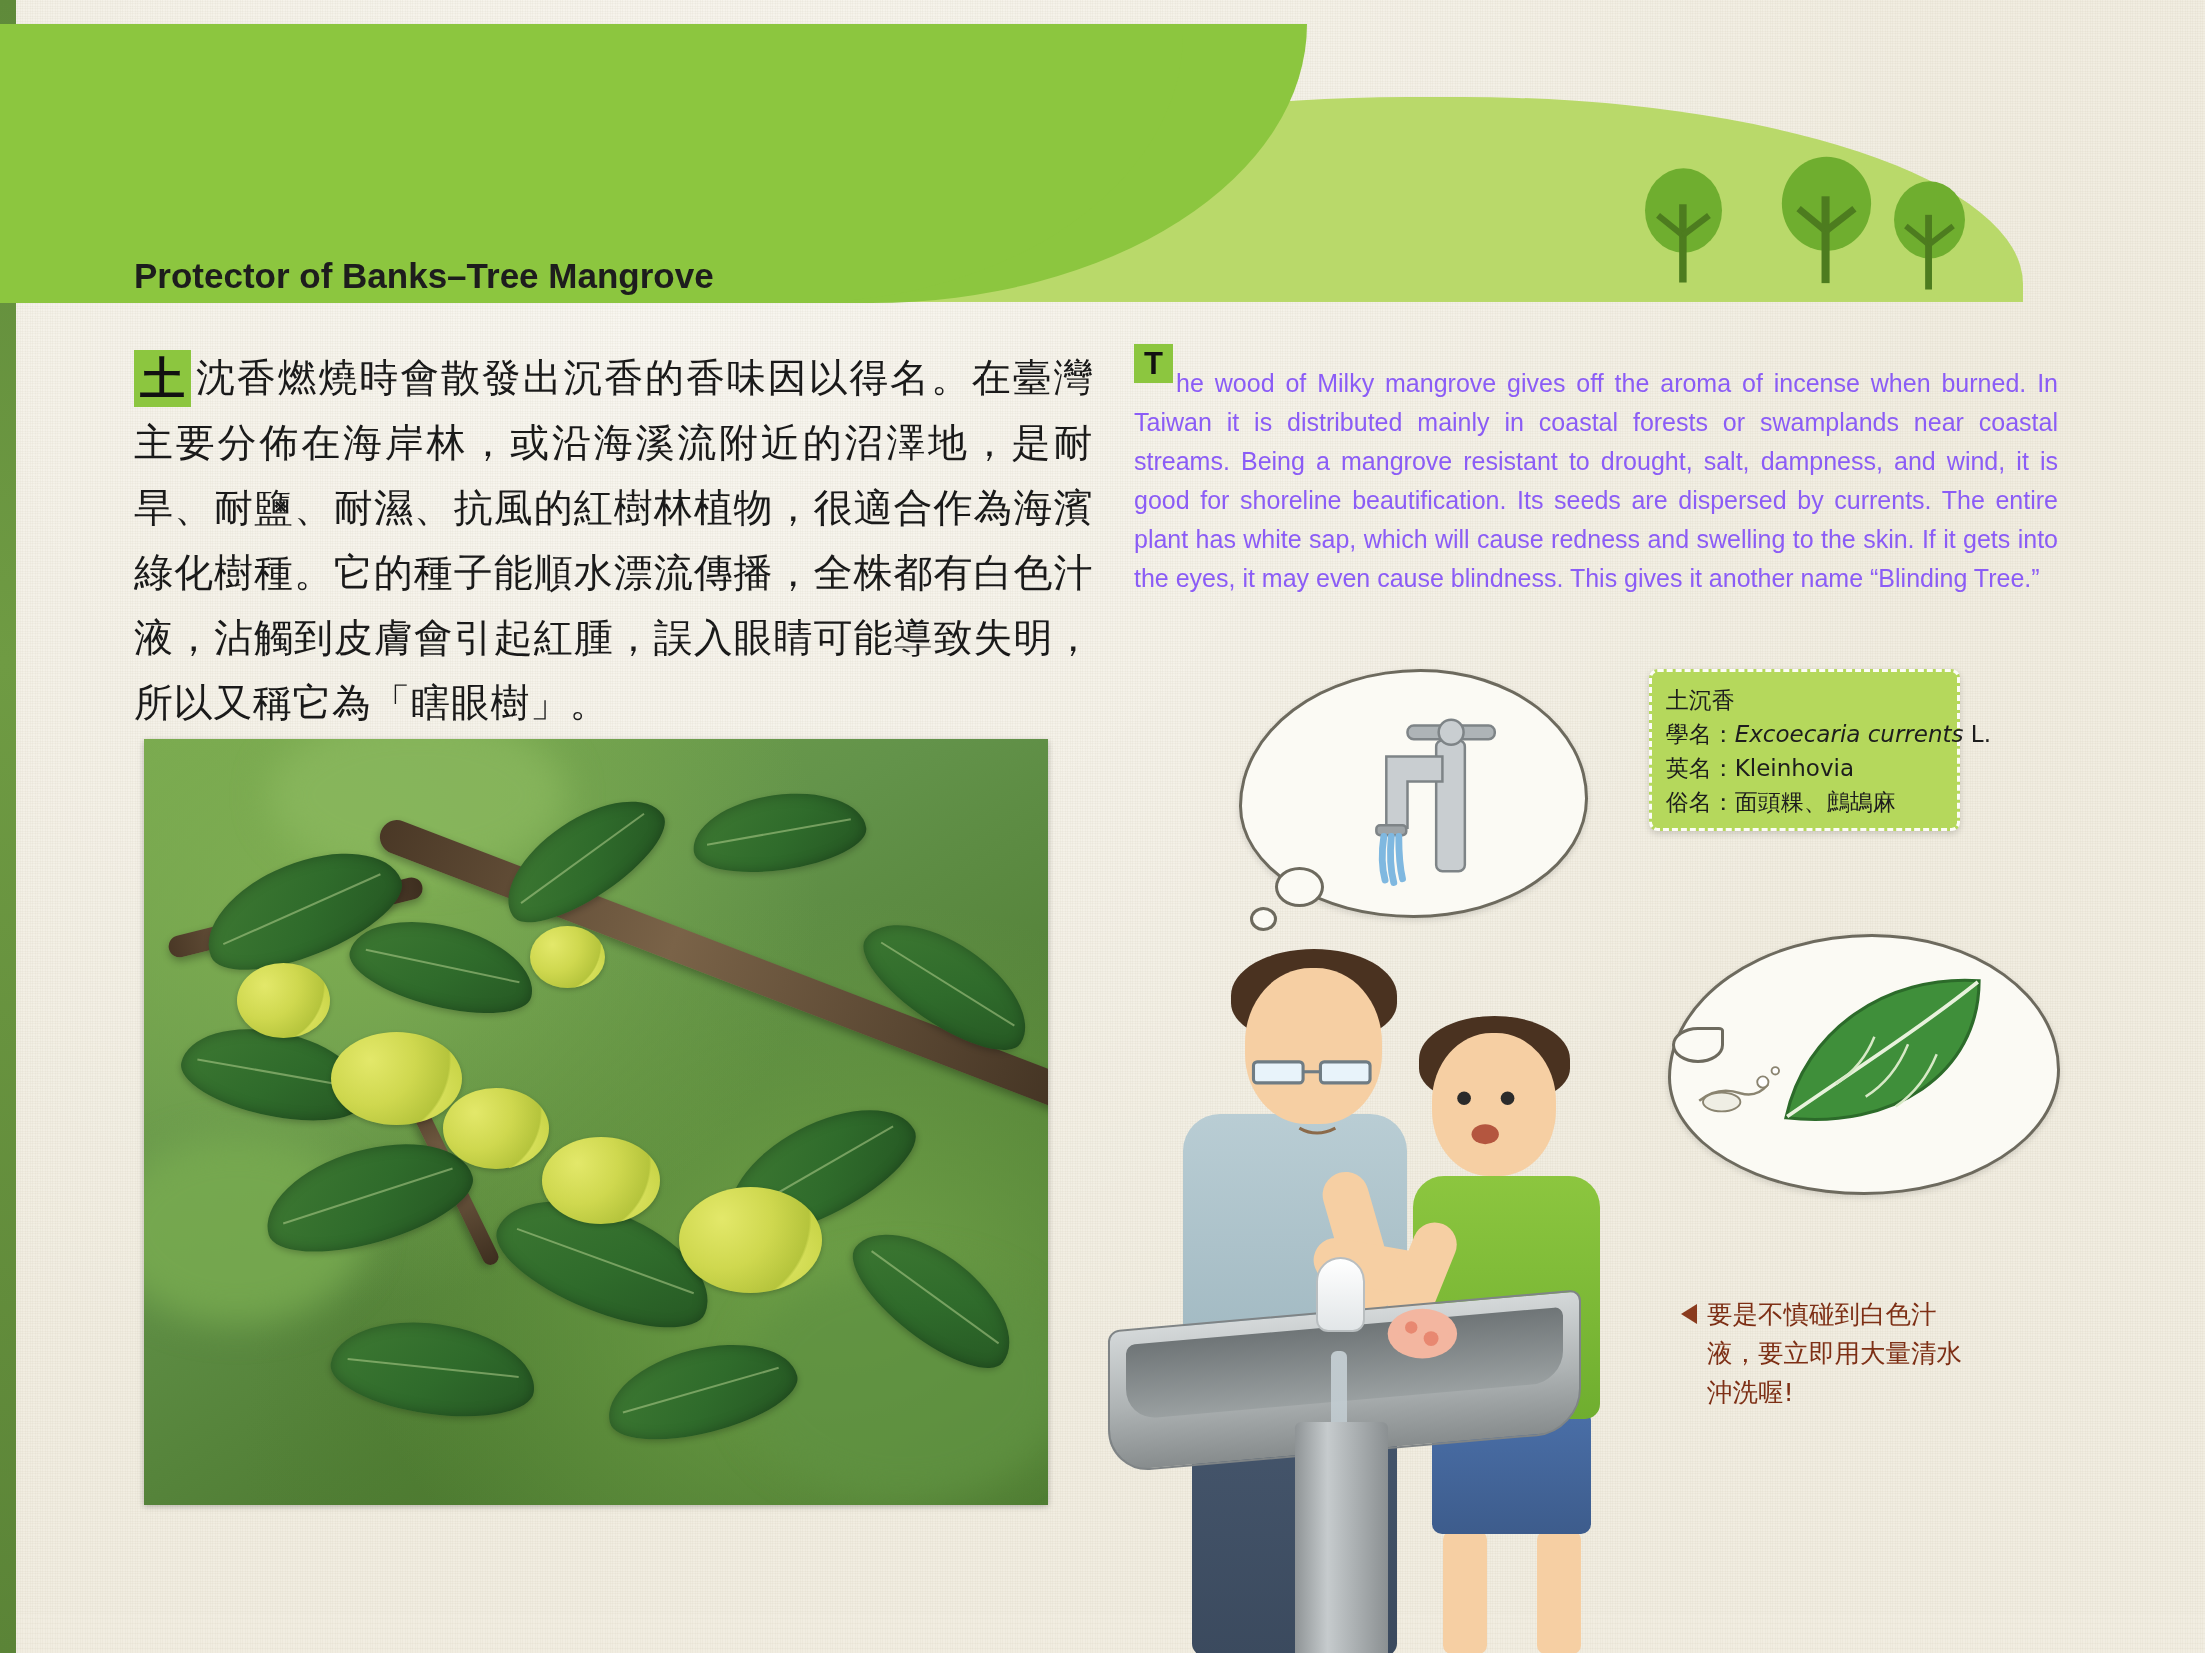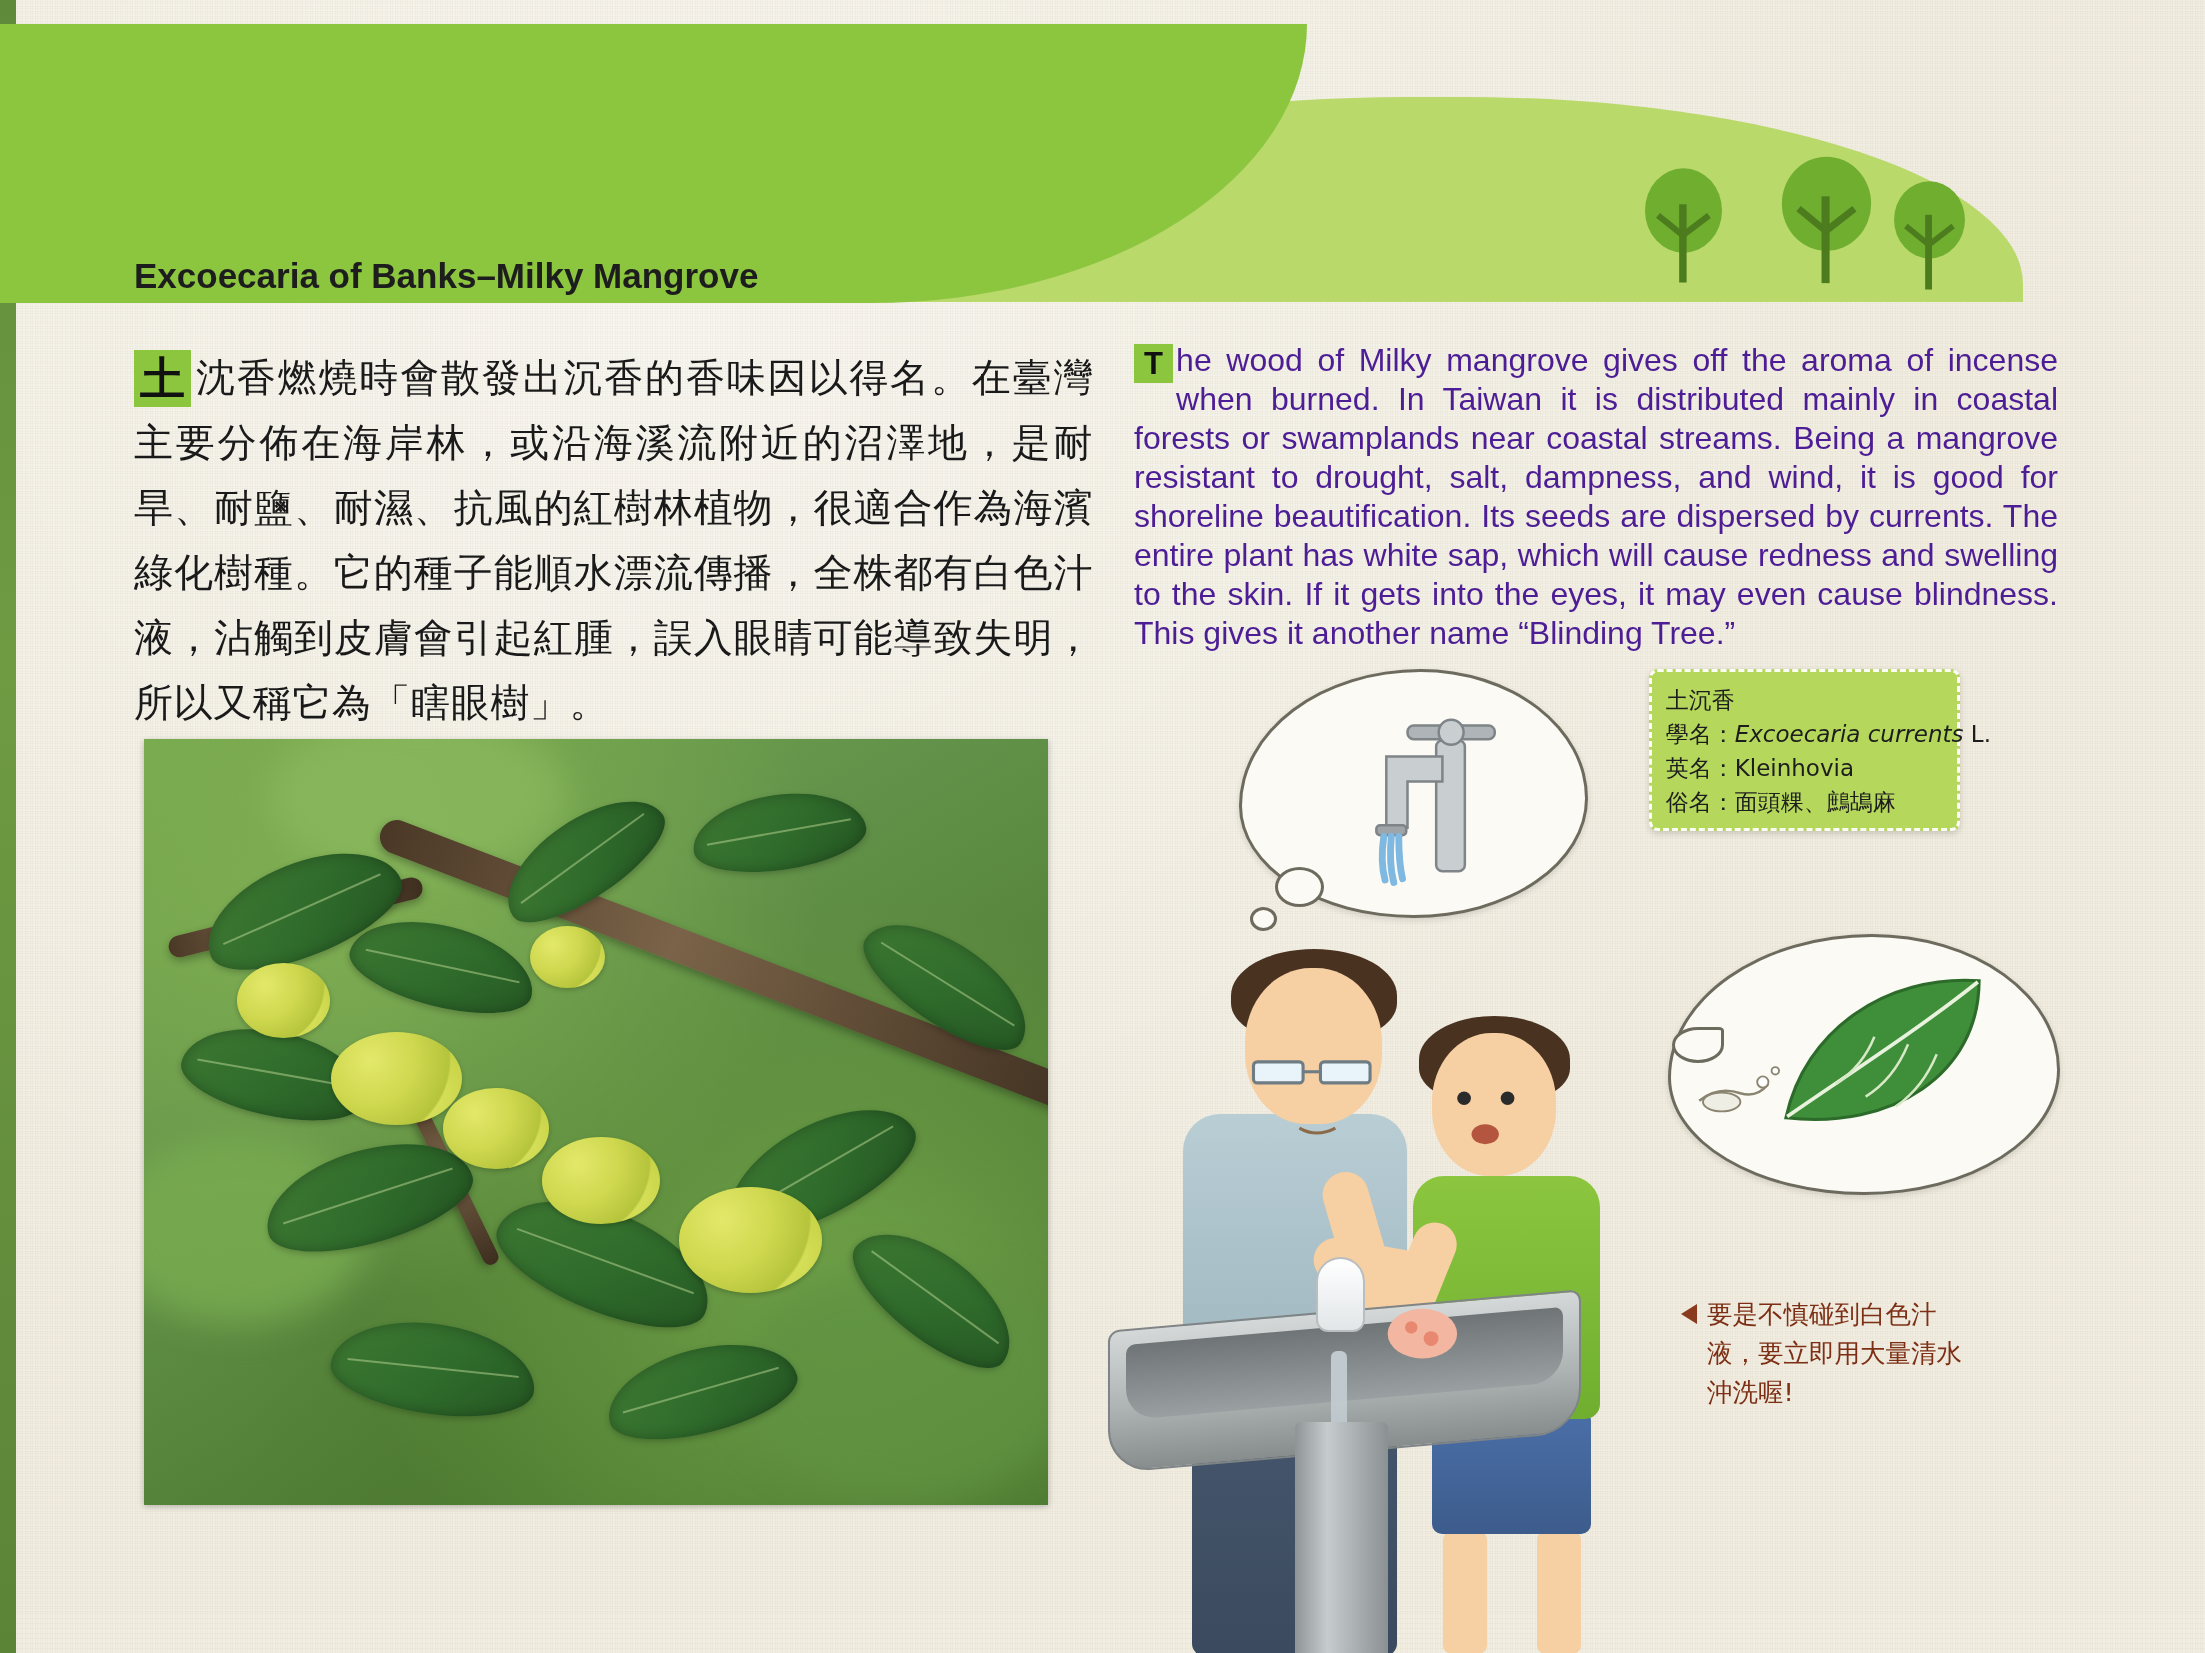--- a/index.html
+++ b/index.html
@@ -96,22 +96,23 @@
     float: left;
     width: 39px; height: 39px;
     background: #8cc63f;
     color: #111;
     font-size: 31px; font-weight: 700;
     line-height: 39px;
     text-align: center;
     margin: 2.5px 3.1px 0 0;
   }
   .en-text {
-    font-size: 32px; line-height: 39px; color: #4c1d95;
+    font-size: 25px; line-height: 39px; color: #8b5cf6;
     text-align: justify;
+    margin-top: 23px;
   }
 
   
   .photo-frame {
     position: absolute; left: 144px; top: 739px; width: 904px; height: 766px;
     background: #2f5d22;
     overflow: hidden;
     box-shadow: 0 1.9px 6.2px rgba(0,0,0,0.25);
   }
   .photo-bg {
@@ -273,21 +274,21 @@
     <path d="M74 122 L30 86" stroke="#4d7c1f" stroke-width="11" fill="none"></path>
     <path d="M74 122 L120 86" stroke="#4d7c1f" stroke-width="11" fill="none"></path>
   </svg>
   <svg class="tree-deco" style="left:1892px; top:156px;" width="75" height="112" viewBox="0 0 120 180">
     <ellipse cx="60" cy="64" rx="57" ry="62" fill="#6fae2f"></ellipse>
     <rect x="53" y="56" width="11" height="120" fill="#4d7c1f"></rect>
     <path d="M59 104 L22 74" stroke="#4d7c1f" stroke-width="9" fill="none"></path>
     <path d="M59 104 L98 74" stroke="#4d7c1f" stroke-width="9" fill="none"></path>
   </svg>
 
-  <div class="header-subtitle">Excoecaria of Banks–Milky Mangrove</div>
+  <div class="header-subtitle">Protector of Banks–Tree Mangrove</div>
 </div>
 
 <div class="cn-block">
   <div class="dropcap-cn">土</div>
   <div class="cn-text">沈香燃燒時會散發出沉香的香味因以得名。在臺灣主要分佈在海岸林，或沿海溪流附近的沼澤地，是耐旱、耐鹽、耐濕、抗風的紅樹林植物，很適合作為海濱綠化樹種。它的種子能順水漂流傳播，全株都有白色汁液，沾觸到皮膚會引起紅腫，誤入眼睛可能導致失明，所以又稱它為「瞎眼樹」。</div>
 </div>
 
 <div class="en-block">
   <div class="dropcap-en">T</div>
   <div class="en-text">he wood of Milky mangrove gives off the aroma of incense when burned. In Taiwan it is distributed mainly in coastal forests or swamplands near coastal streams. Being a mangrove resistant to drought, salt, dampness, and wind, it is good for shoreline beautification. Its seeds are dispersed by currents. The entire plant has white sap, which will cause redness and swelling to the skin. If it gets into the eyes, it may even cause blindness. This gives it another name “Blinding Tree.”</div>

